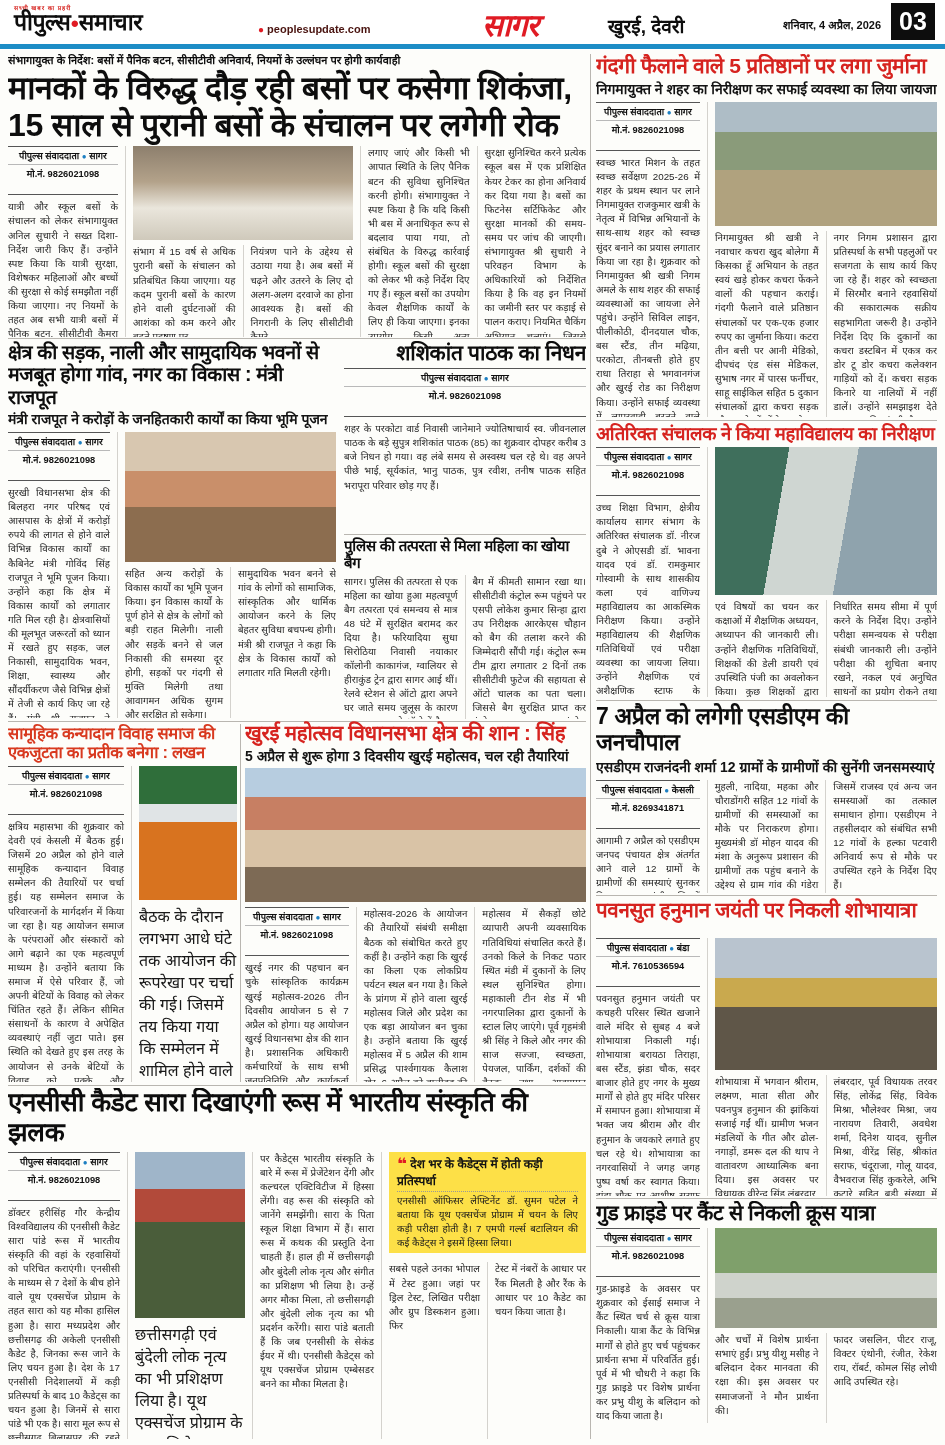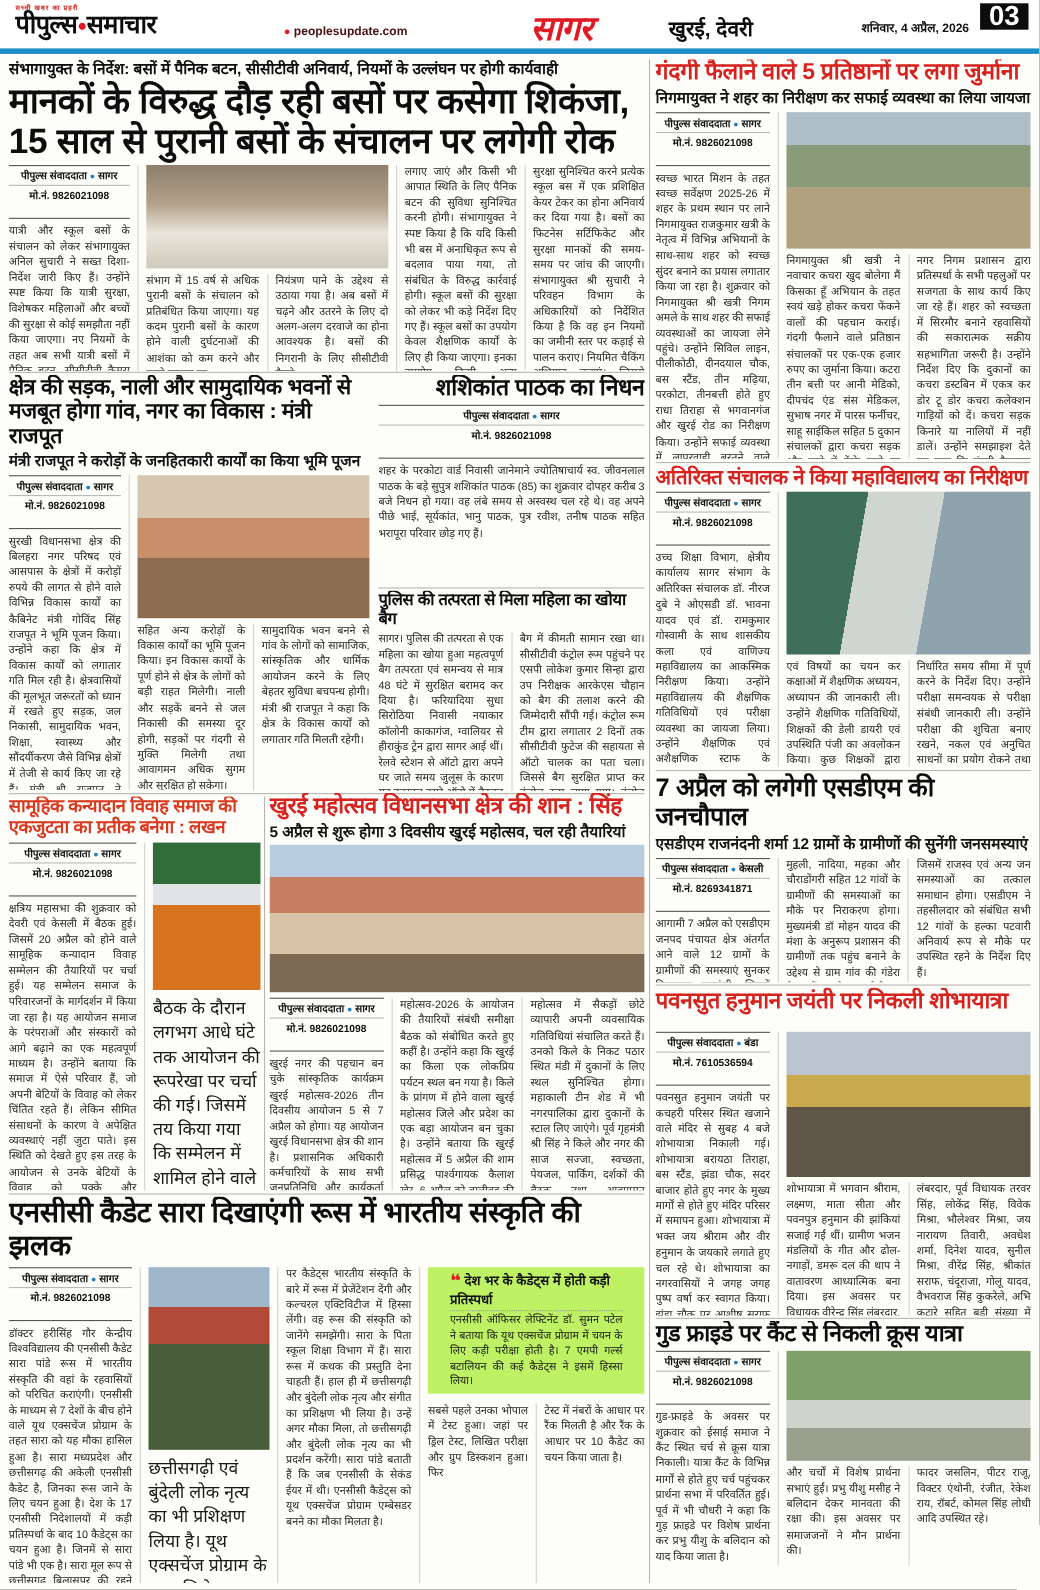--- a/index.html
+++ b/index.html
@@ -11,41 +11,41 @@
   .blue-bar{position:absolute;top:44px;left:0;width:945px;height:5px;background:#1d8dc6}
   .logo-wrap{position:absolute;left:14px;top:5px;line-height:1}
   .logo-tag{font-size:6px;color:#d6231f;font-weight:bold;letter-spacing:1px}
   .logo{font-size:23px;font-weight:800;color:#0d0d0d;letter-spacing:-.5px}
   .logo .bulb{color:#e01b24;font-size:15px;vertical-align:2px}
   .site{position:absolute;left:258px;top:23px;font-size:11px;font-weight:bold;color:#4a1410}
   .site .sdot{color:#e01b24;font-size:10px}
   .ed-city{position:absolute;left:482px;top:3px;font-size:31px;font-weight:800;color:#e01b24;font-style:italic;letter-spacing:-1px}
   .ed-sub{position:absolute;left:608px;top:13px;font-size:19px;font-weight:800;color:#0d0d0d}
   .ed-date{position:absolute;right:64px;top:17px;font-size:11px;font-weight:bold;color:#111}
-  .page-no{position:absolute;right:10px;top:3px;width:44px;height:24px;background:#0d0d0d;color:#fff;
+  .page-no{position:absolute;right:10px;top:3px;width:44px;height:37px;background:#0d0d0d;color:#fff;
            font-size:25px;font-weight:800;display:flex;align-items:center;justify-content:center}
   
   .art{position:absolute;overflow:hidden}
-  .kicker{font-weight:800;font-size:14px;line-height:1.25;color:#0d0d0d;margin-bottom:2px}
+  .kicker{font-weight:800;font-size:11px;line-height:1.25;color:#0d0d0d;margin-bottom:2px}
   .hl{font-weight:800;color:#0d0d0d;line-height:1.15;letter-spacing:-.3px}
   .hl.red{color:#d6231f}
   .sub{font-weight:700;font-size:14px;color:#141414;margin:3px 0 4px;line-height:1.2}
   .cols{display:flex;align-items:stretch}
   .cols>*+*{border-left:1px solid #d4d2cd;padding-left:7px;margin-left:7px}
   .col{flex:1;min-width:0}
   .col p,.cap{font-size:9.8px;line-height:1.44;text-align:justify;color:#262626}
   .cap{font-weight:700;margin-top:3px}
   .byline{text-align:center;font-size:9.3px;font-weight:800;color:#111;border-top:1px solid #555;
           border-bottom:1px solid #555;margin-bottom:5px;padding:2px 0 14px}
   .byline .by-row{border-bottom:1px solid #b9b9b9;padding-bottom:2px;margin-bottom:2px}
   .byline .bdot{color:#1d7fc2;font-size:8px}
   .ph{width:100%;background:#b3a893;position:relative;flex:none}
   .stack{display:flex;flex-direction:column;gap:5px}
   
-  .nbox{background:#bef264;padding:3px 20px 4px;margin-bottom:4px}
+  .nbox{background:#fde047;padding:3px 8px 4px;margin-bottom:4px}
   .nbox .nb-title{font-size:12px;font-weight:800;color:#121212;border-bottom:1px dotted #999;padding-bottom:2px;margin-bottom:2px}
   .nbox .q{color:#e01b24;font-size:17px;font-weight:800;line-height:.8;vertical-align:-2px}
   .nbox p{font-size:9.8px;line-height:1.42;text-align:justify}
   
   .vr,.hr{position:absolute;background:#b9b6b0}
   .vr{width:1px}.hr{height:1px}
   
   .a-bus{top:54px;left:8px;width:578px;height:283px}
   .a-bus .hl{font-size:32px}
   .a-bus .body{margin-top:3px}

